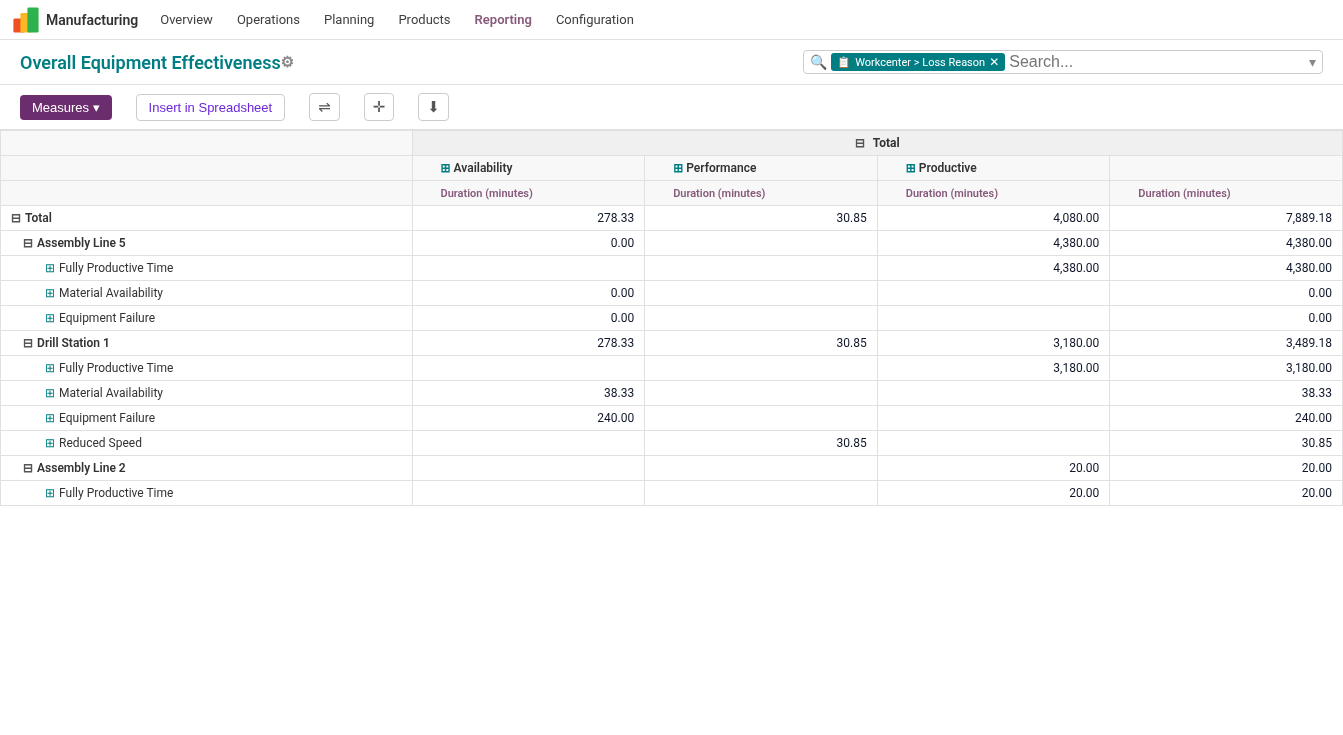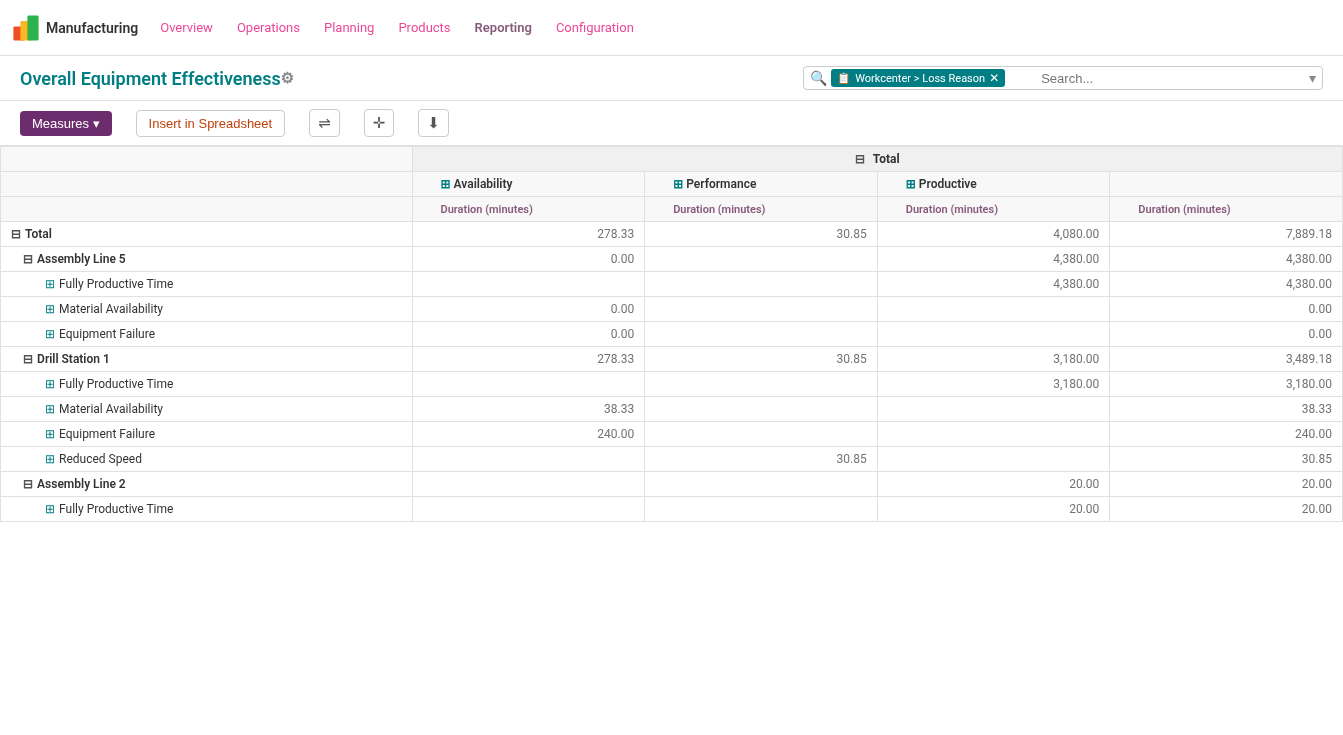--- a/index.html
+++ b/index.html
@@ -2,21 +2,21 @@
 <html><head>
   <meta charset="utf-8">
   <style>
     * { box-sizing: border-box; margin: 0; padding: 0; }
     body { font-family: -apple-system, BlinkMacSystemFont, 'Segoe UI', Roboto, sans-serif; font-size: 13px; background: #fff; color: #333; }
 
     
     .top-nav {
       display: flex;
       align-items: center;
-      height: 56px;
+      height: 40px;
       background: #fff;
       border-bottom: 1px solid #e0e0e0;
       padding: 0 12px;
       gap: 4px;
     }
     .nav-logo {
       display: flex;
       align-items: center;
       gap: 6px;
       margin-right: 8px;
@@ -25,21 +25,21 @@
       width: 28px;
       height: 28px;
     }
     .app-name {
       font-weight: 600;
       font-size: 14px;
       color: #333;
     }
     .nav-link {
       padding: 4px 10px;
-      color: #ec4899;
+      color: #404040;
       font-size: 13px;
       cursor: pointer;
       border-radius: 4px;
       text-decoration: none;
     }
     .nav-link.active { color: #875a7b; font-weight: 600; }
 
     
     .page-header {
       display: flex;
@@ -77,24 +77,23 @@
       color: #fff;
       padding: 2px 6px;
       border-radius: 3px;
       font-size: 11px;
     }
     .filter-badge .close-btn { cursor: pointer; font-size: 12px; }
     .search-input {
       border: none;
       outline: none;
       flex: 1;
-      font-size: 13px;
+      font-size: 16px;
       color: #888;
       min-width: 100px;
-      margin-left: 32px;
     }
     .dropdown-arrow { color: #888; cursor: pointer; font-size: 14px; }
 
     
     .toolbar {
       display: flex;
       align-items: center;
       gap: 24px;
       padding: 8px 20px;
       border-bottom: 1px solid #e0e0e0;
@@ -107,21 +106,21 @@
       padding: 5px 12px;
       border-radius: 4px;
       font-size: 13px;
       cursor: pointer;
       display: flex;
       align-items: center;
       gap: 4px;
     }
     .btn-spreadsheet {
       background: #fff;
-      color: #c2410c;
+      color: #6d28d9;
       border: 1px solid #ccc;
       padding: 5px 12px;
       border-radius: 4px;
       font-size: 13px;
       cursor: pointer;
     }
     .btn-icon {
       background: #fff;
       border: 1px solid #ccc;
       border-radius: 4px;
@@ -146,21 +145,21 @@
       padding: 5px 10px;
       font-size: 12px;
     }
     th {
       background: #f8f8f8;
       font-weight: 600;
       text-align: left;
     }
     td.num {
       text-align: right;
-      color: #737373;
+      color: #0f172a;
     }
     .col-label { width: 230px; }
     .col-val { width: 130px; padding-left: 28px; }
 
     .header-total {
       background: #f0f0f0;
       text-align: center;
       font-weight: 700;
     }
     .header-group {

